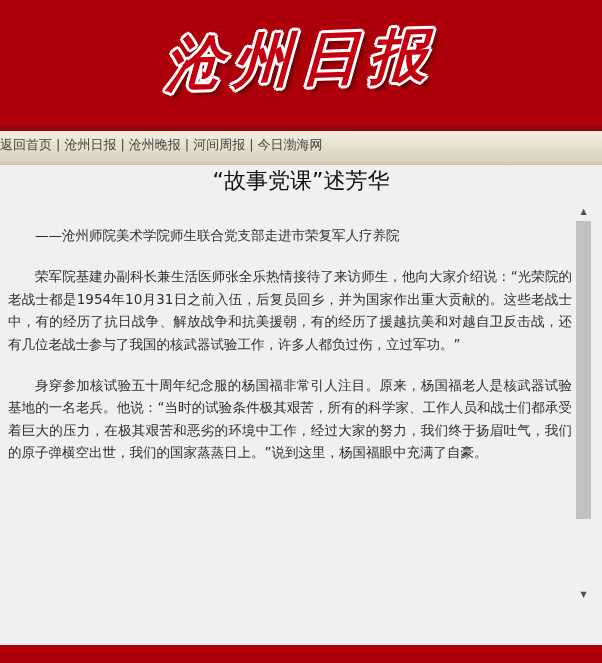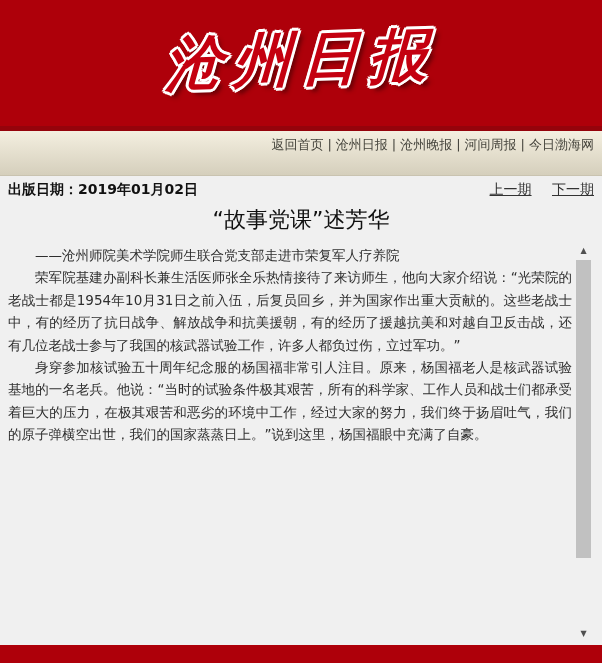--- a/index.html
+++ b/index.html
@@ -36,25 +36,24 @@
     text-shadow:
       -2px -2px 0 #ffffff, 2px -2px 0 #ffffff,
       -2px  2px 0 #ffffff, 2px  2px 0 #ffffff,
       -3px  0   0 #ffffff, 3px  0   0 #ffffff,
        0   -3px 0 #ffffff, 0    3px 0 #ffffff,
        5px  5px 4px rgba(40,0,0,0.55);
   }
 
   
   .navbar {
-    height: 45px;
+    height: 34px;
     line-height: 27px;
     background: linear-gradient(#f4efe0, #d5cfbc);
     border-bottom: 1px solid #c9c3b0;
-    text-align: right;
     padding-right: 8px;
     font-size: 13px;
     color: #45443c;
     white-space: nowrap;
   }
   .navbar a {
     color: #45443c;
     text-decoration: none;
     cursor: pointer;
   }
@@ -93,21 +92,21 @@
     height: 404px;
     overflow: hidden;
   }
   .article-body {
     padding: 4px 30px 0 8px;
     font-size: 13.5px;
     line-height: 22.4px;
     color: #2e2e2e;
     text-align: justify;
   }
-  .article-body p { text-indent: 2em; }
+  .article-body p { text-indent: 2em; margin-top: 19px; }
 
   
   .scrollbar {
     position: absolute;
     top: 0; right: 10px;
     width: 17px; height: 100%;
     background: #f0f0f0;
   }
   .sb-btn {
     position: absolute;
@@ -143,27 +142,20 @@
 <div class="page">
 
   <header class="masthead">
     <div class="logo">沧州日报</div>
   </header>
 
   <nav class="navbar">
     <a>返回首页</a><span class="nav-sep">|</span><a>沧州日报</a><span class="nav-sep">|</span><a>沧州晚报</a><span class="nav-sep">|</span><a>河间周报</a><span class="nav-sep">|</span><a>今日渤海网</a>
   </nav>
 
-  <div class="issue-bar">
-    <span class="issue-date">出版日期：2019年01月02日</span>
-    <span class="issue-links">
-      <a>上一期</a>
-      <a>下一期</a>
-    </span>
-  </div>
 
   <h1 class="article-title">“故事党课”述芳华</h1>
 
   <div class="article-viewport">
     <div class="article-body">
       <p>——沧州师院美术学院师生联合党支部走进市荣复军人疗养院</p>
       <p>荣军院基建办副科长兼生活医师张全乐热情接待了来访师生，他向大家介绍说：“光荣院的老战士都是1954年10月31日之前入伍，后复员回乡，并为国家作出重大贡献的。这些老战士中，有的经历了抗日战争、解放战争和抗美援朝，有的经历了援越抗美和对越自卫反击战，还有几位老战士参与了我国的核武器试验工作，许多人都负过伤，立过军功。”</p>
       <p>身穿参加核试验五十周年纪念服的杨国福非常引人注目。原来，杨国福老人是核武器试验基地的一名老兵。他说：“当时的试验条件极其艰苦，所有的科学家、工作人员和战士们都承受着巨大的压力，在极其艰苦和恶劣的环境中工作，经过大家的努力，我们终于扬眉吐气，我们的原子弹横空出世，我们的国家蒸蒸日上。”说到这里，杨国福眼中充满了自豪。</p>
     </div>
 

